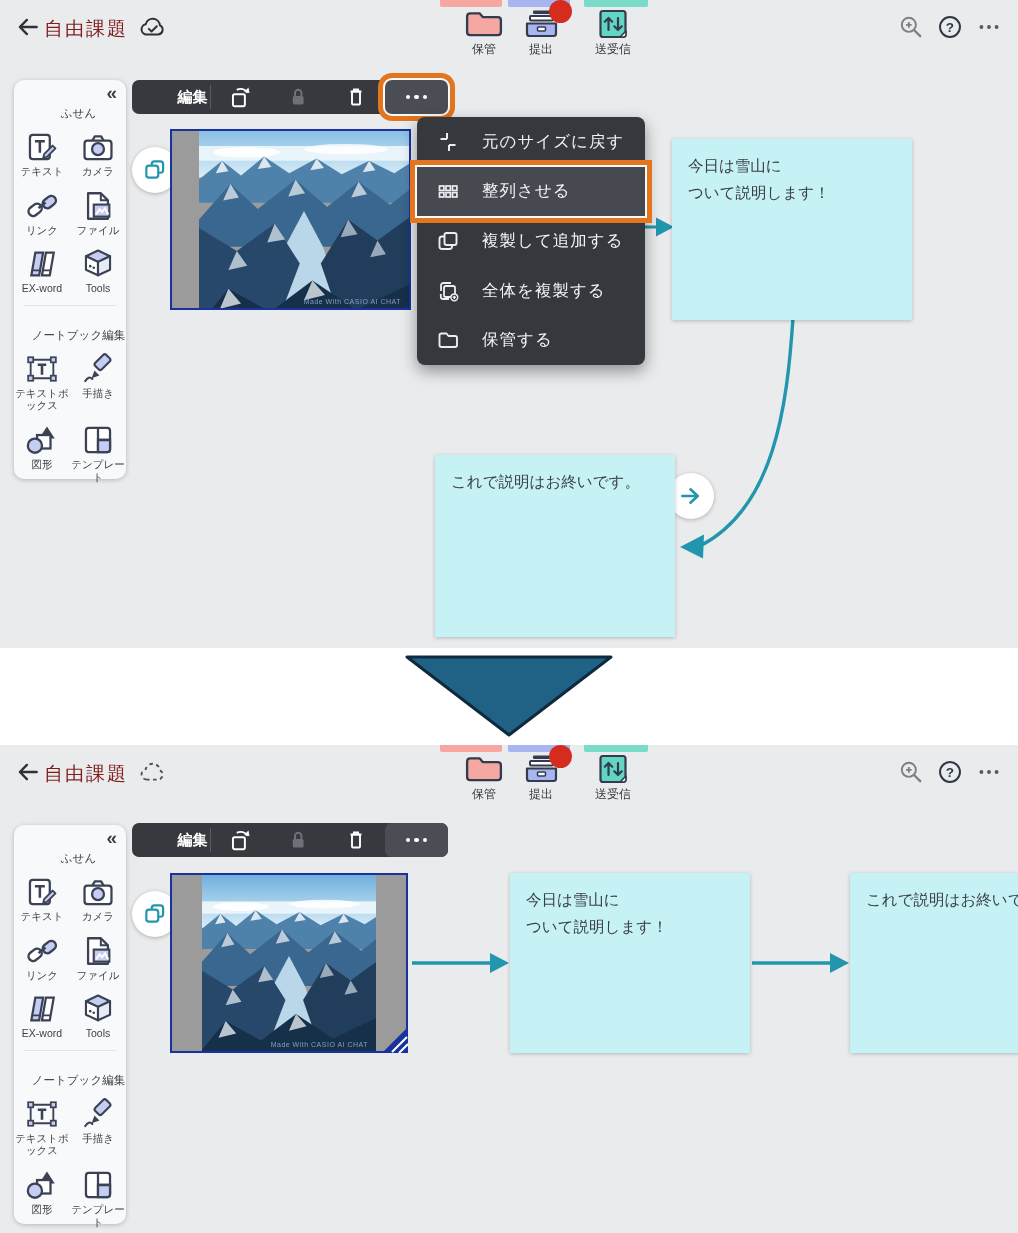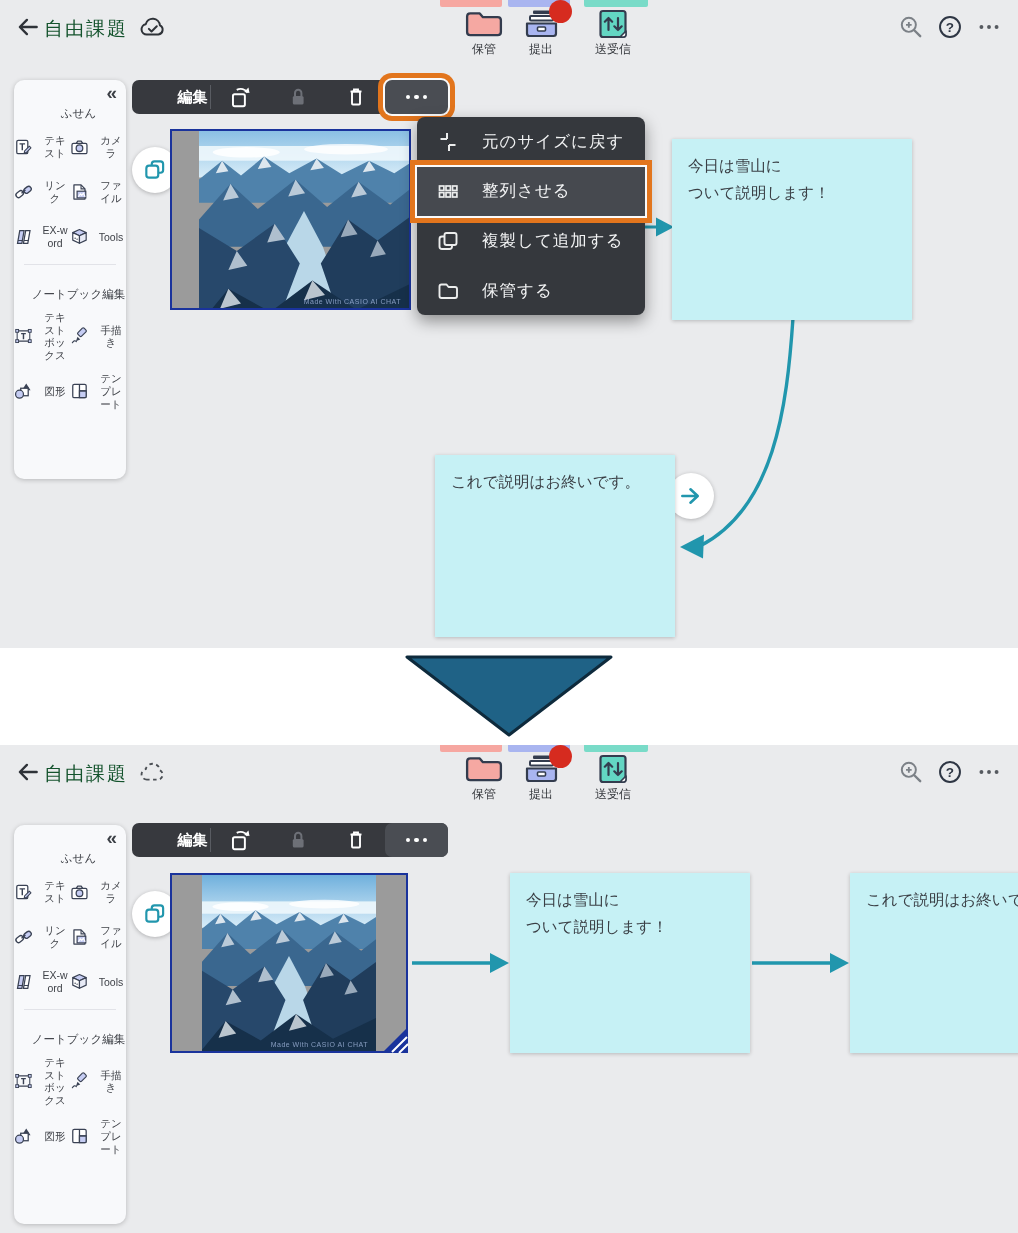--- a/index.html
+++ b/index.html
@@ -6,40 +6,40 @@
   body { background:#fff; font-family:"Liberation Sans","DejaVu Sans",sans-serif; }
   .screen { position:relative; width:1018px; height:1233px; overflow:hidden; background:#fff; }
   .shot { position:absolute; left:0; width:1018px; background:#eaebed; overflow:hidden; }
   #shot1 { top:0; height:648px; }
   #shot2 { top:745px; height:488px; }
   .divider-band { position:absolute; top:648px; left:0; width:1018px; height:97px; background:#ffffff; }
   .divider-band svg { position:absolute; left:404px; top:6px; }
 
   
   .hdr-back { position:absolute; left:14px; top:14px; width:28px; height:28px; background:none; border:none; cursor:pointer; }
-  .hdr-title { position:absolute; left:44px; top:16px; font-size:19px; letter-spacing:2px; color:#14532d; }
+  .hdr-title { position:absolute; left:44px; top:16px; font-size:19px; letter-spacing:2px; color:#7f1d1d; }
   .hdr-cloud { position:absolute; left:136px; top:13px; }
   .bar { position:absolute; top:0; height:7px; border-radius:0 0 2px 2px; }
   .bar-pink { left:440px; width:62px; background:#f6a7a1; }
   .bar-blue { left:508px; width:62px; background:#a9b5f0; }
   .bar-teal { left:584px; width:64px; background:#79dbc8; }
   .dot-red  { position:absolute; left:549px; top:0; width:23px; height:23px; border-radius:50%; background:#d62b1f; z-index:5; }
   .hdr-action { position:absolute; top:9px; width:60px; display:flex; flex-direction:column; align-items:center; gap:2px; background:none; border:none; cursor:pointer; }
   .act-1 { left:454px; } .act-2 { left:511px; } .act-3 { left:583px; }
   .hdr-action .lbl { font-size:12px; color:#34373c; }
   .hdr-right { position:absolute; left:898px; top:14px; width:112px; display:flex; align-items:center; gap:13px; }
   .hdr-right > span { display:inline-flex; }
 
   
   .sidebar { position:absolute; left:14px; top:80px; width:112px; height:399px; background:#f8f9fb;
              border-radius:10px; box-shadow:0 1px 5px rgba(0,0,0,.22); padding-top:4px; }
   .collapse-btn { position:absolute; right:9px; top:2px; font-size:19px; font-weight:bold; color:#3c4046; background:none; border:none; cursor:pointer; }
   .side-title { margin-top:22px; text-align:center; font-size:11.5px; color:#3f4248;padding-left:17px; }
   .side-grid { display:flex; flex-wrap:wrap; margin-top:2px; }
-  .side-item { width:50%; padding:7px 0 4px; display:flex; flex-direction:row; align-items:center; gap:7px; background:none; border:none; cursor:pointer; }
+  .side-item { width:50%; padding:7px 0 4px; display:flex; flex-direction:column; align-items:center; gap:1px; background:none; border:none; cursor:pointer; }
   .side-item .si-label { font-size:10.5px; line-height:1.2; color:#3f4248; width:54px; text-align:center; word-break:break-all; }
   .side-sep { border-top:1px solid #e2e3e8; margin:6px 10px 0; }
 
   
   .toolbar { position:absolute; left:132px; top:80px; width:316px; height:34px; background:#37393e;
              border-radius:7px; display:flex; align-items:center; z-index:8; }
   .tb-edit { width:78px; text-align:center; color:#fff; font-weight:bold; font-size:15px; background:none; border:none; cursor:pointer;padding-left:43px; }
   .tb-sep { width:1px; height:24px; background:#595c62; }
   .tb-btn { width:58px; height:100%; display:flex; align-items:center; justify-content:center; background:none; border:none; cursor:pointer; }
   .tb-more { flex:1; height:34px; display:flex; align-items:center; justify-content:center; gap:4px;
@@ -356,20 +356,30 @@
     </button>
     <button class="menu-item">
       <svg width="24" height="24" viewBox="0 0 24 24">
             <rect x="8.5" y="4" width="12" height="12" rx="2" stroke="#eceded" stroke-width="1.9" fill="none"></rect>
             <path d="M16 16 v1.5 a2.5 2.5 0 0 1 -2.5 2.5 H6 a2.5 2.5 0 0 1 -2.5 -2.5 V10 A2.5 2.5 0 0 1 6 7.5 h2.5" stroke="#eceded" stroke-width="1.9" fill="none"></path>
           </svg>
       <span class="mi-label">複製して追加する</span>
     </button>
     <button class="menu-item">
       <svg width="24" height="24" viewBox="0 0 24 24">
+            <path d="M5 12 V6.5 A2.5 2.5 0 0 1 7.5 4 H15" stroke="#eceded" stroke-width="1.8" fill="none"></path>
+            <rect x="8" y="7" width="11" height="11" rx="1.8" stroke="#eceded" stroke-width="1.8" fill="none"></rect>
+            <path d="M4.8 15 v2.8 A2.2 2.2 0 0 0 7 20 h6" stroke="#eceded" stroke-width="1.8" fill="none"></path>
+            <circle cx="18.3" cy="18.3" r="3.4" fill="#35383d" stroke="#eceded" stroke-width="1.5"></circle>
+            <path d="M18.3 16.7 v3.2 M16.7 18.3 h3.2" stroke="#eceded" stroke-width="1.4"></path>
+          </svg>
+      <span class="mi-label">全体を複製する</span>
+    </button>
+    <button class="menu-item">
+      <svg width="24" height="24" viewBox="0 0 24 24">
             <path d="M3.5 7.5 q0-2 2-2 h5 l2 2.5 h6.5 q2 0 2 2 v7 q0 2-2 2 h-13.5 q-2 0-2-2 z" stroke="#eceded" stroke-width="1.9" fill="none" stroke-linejoin="round"></path>
           </svg>
       <span class="mi-label">保管する</span>
     </button>
   </div>
 </section>
 
 <div class="divider-band">
   <svg width="210" height="85">
     <polygon points="3,3 207,3 105,81" fill="#1f6286" stroke="#0e2a3c" stroke-width="3" stroke-linejoin="round"></polygon>

